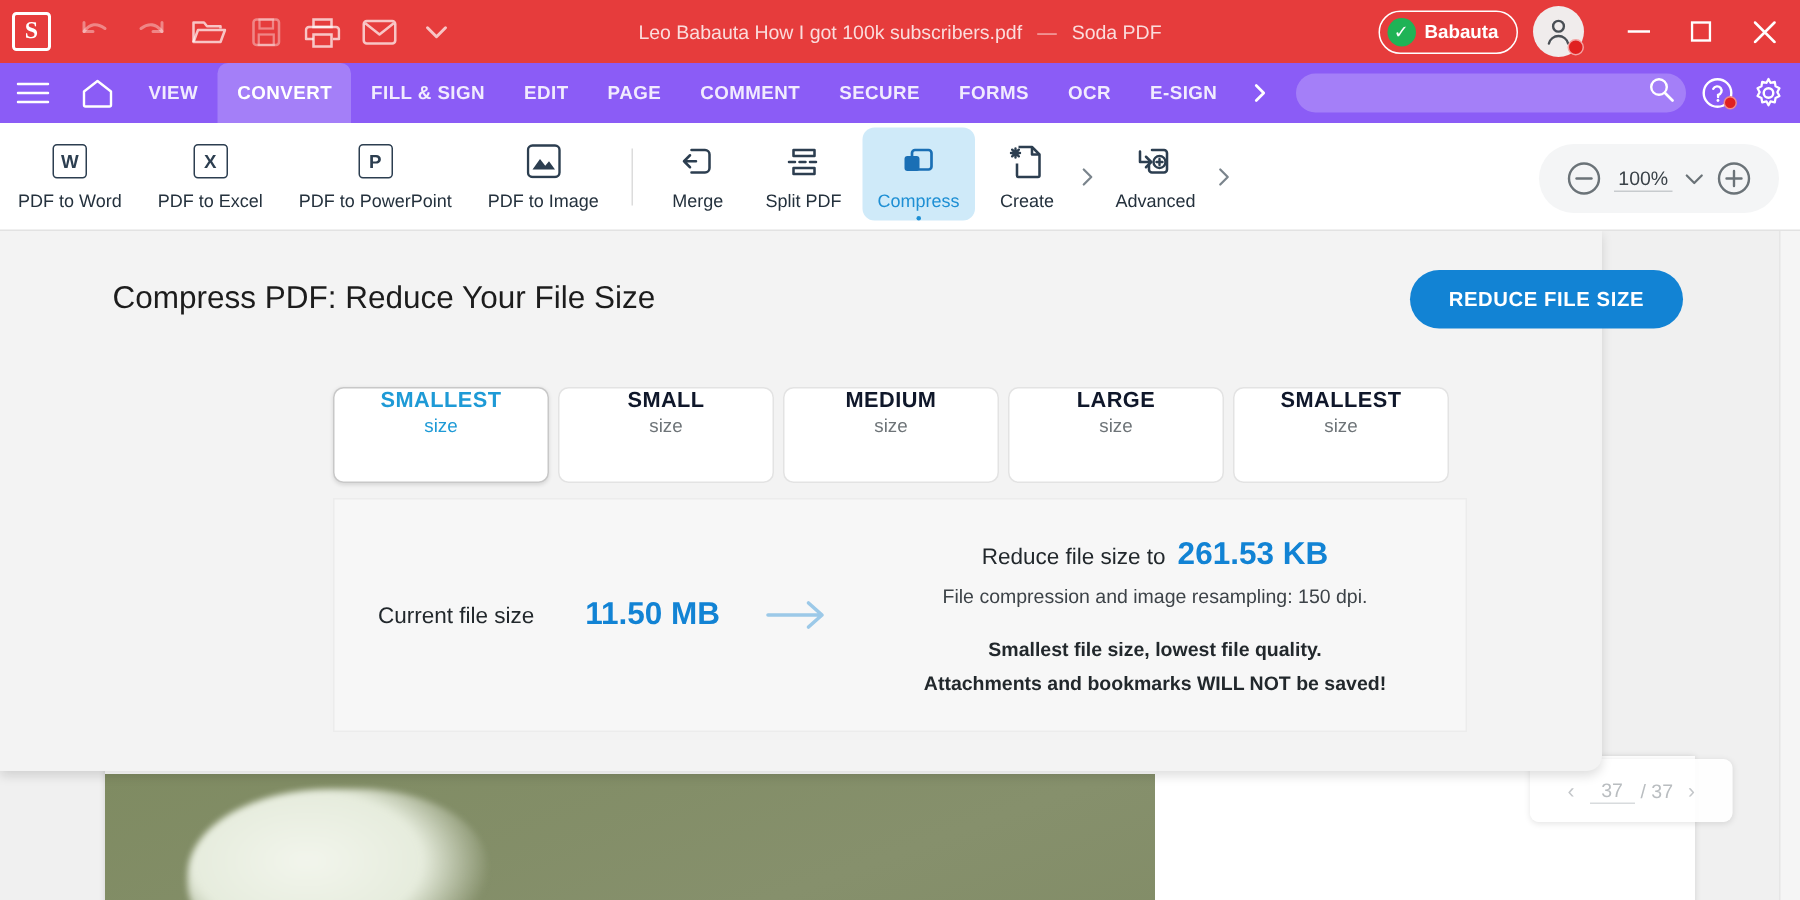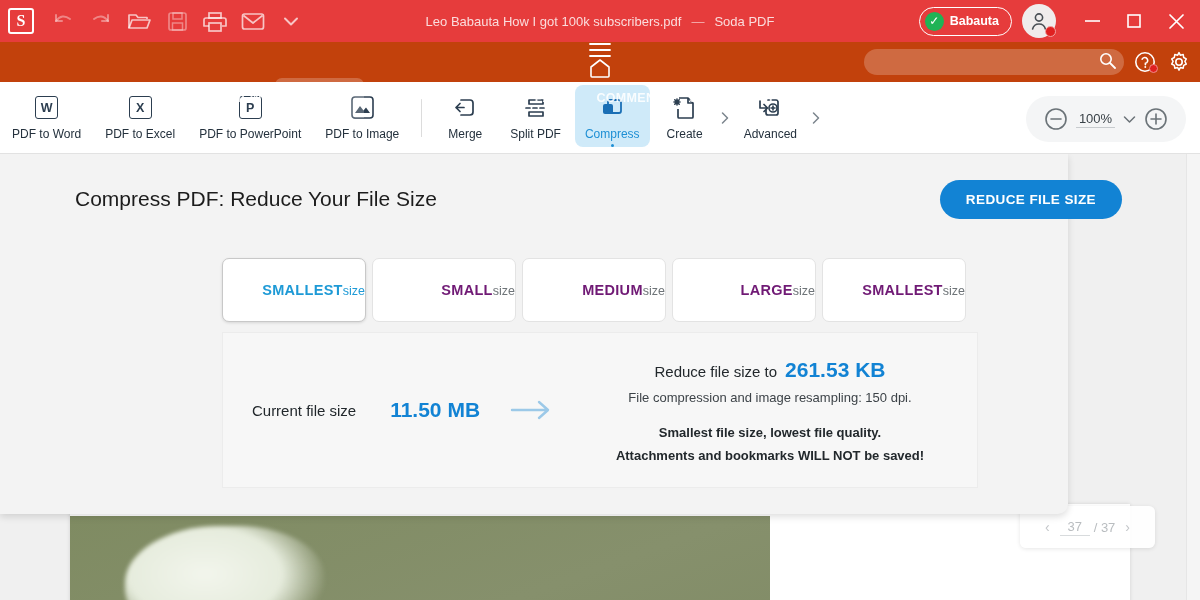--- a/index.html
+++ b/index.html
@@ -61,21 +61,21 @@
     border-radius: 50%; background: #e02020; border: 1.5px solid #f3a2a2;
   }
   .win-btn {
     width: 40px; height: 42px; display: flex; align-items: center; justify-content: center;
     color: #ffffff; cursor: pointer;
   }
 
   
   .menubar {
     position: absolute; top: 42px; left: 0; width: 1200px; height: 40px;
-    background: #c2410c; display: flex; align-items: center; flex-direction: column;
+    background: #8b5cf6; display: flex; align-items: center;
   }
   .hamburger { width: 44px; height: 40px; display:flex; align-items:center; justify-content:center; cursor:pointer; }
   .home-ico { width: 42px; height: 40px; display:flex; align-items:center; justify-content:center; cursor:pointer; }
   .menu-items { display: flex; align-items: stretch; height: 40px; }
   .menu-item {
     display: flex; align-items: center; padding: 0 13px; height: 40px;
     color: rgba(255,255,255,0.88); font-size: 12.5px; font-weight: bold;
     letter-spacing: 0.3px; cursor: pointer; white-space: nowrap;
   }
   .menu-item.active {
@@ -194,25 +194,25 @@
     background: #1283d4; color: #ffffff; border: none; border-radius: 20px;
     padding: 12px 26px; font-size: 13.5px; font-weight: bold; letter-spacing: 0.4px;
     cursor: pointer; font-family: "Liberation Sans", sans-serif;
   }
   .size-row {
     position: absolute; left: 222px; top: 104px;
     display: flex; gap: 6px;
   }
   .size-opt {
     width: 144px; height: 64px; background: #ffffff; border: 1px solid #e3e3e3;
-    border-radius: 7px; display: flex; flex-direction: row;
-    align-items: center; justify-content: flex-end; cursor: pointer;
+    border-radius: 7px; display: flex; flex-direction: column;
+    align-items: center; justify-content: flex-start; cursor: pointer;
   }
   .size-opt.selected { border: 1px solid #c8c8c8; box-shadow: 0 1px 3px rgba(0,0,0,0.12); }
-  .size-opt .so-name { font-size: 14.5px; font-weight: bold; color: #701a75; letter-spacing: 0.3px; }
+  .size-opt .so-name { font-size: 14.5px; font-weight: bold; color: #0f172a; letter-spacing: 0.3px; }
   .size-opt .so-sub { font-size: 12.5px; color: #6e7478; margin-top: 2px; }
   .size-opt.selected .so-name { color: #1e9ad6; }
   .size-opt.selected .so-sub { color: #1e9ad6; }
   .info-card {
     position: absolute; left: 222px; top: 178px; width: 756px; height: 156px;
     background: #f7f7f7; border: 1px solid #ececec;
     display: flex; align-items: center;
   }
   .info-left {
     width: 340px; display: flex; align-items: center; justify-content: center;

